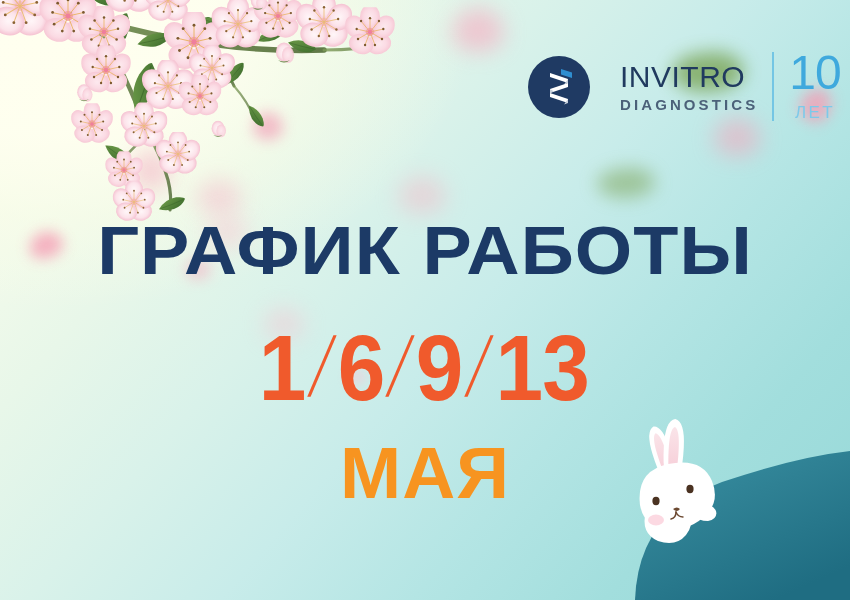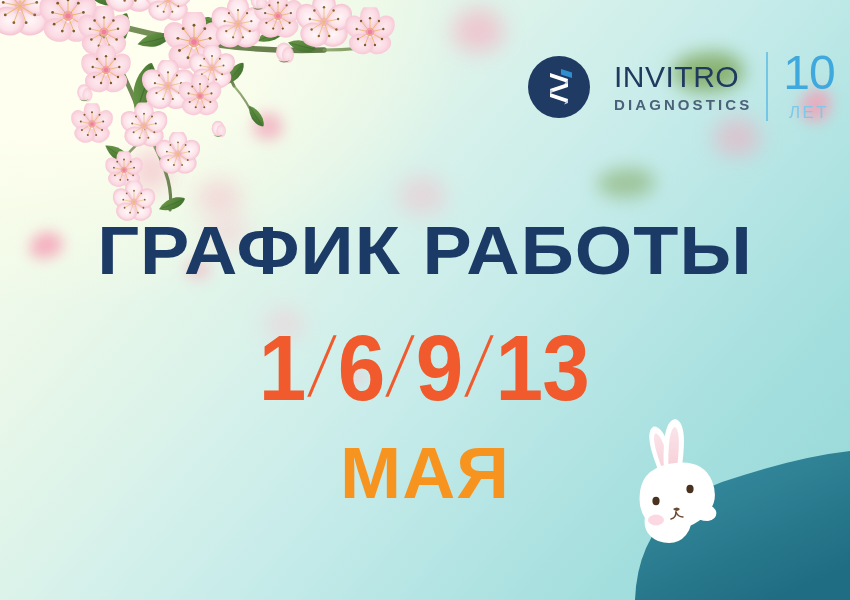--- a/index.html
+++ b/index.html
@@ -34,21 +34,21 @@
 
   
   #sakura{position:absolute;left:-28px;top:-42px;width:470px;height:270px;}
 
   
   #logo{
     position:absolute;left:528px;top:52px;
     display:flex;align-items:center;
   }
   #logo-mark{width:62px;height:62px;flex:0 0 auto;}
-  #logo-words{margin-left:24px;display:flex;flex-direction:column;justify-content:center;}
+  #logo-words{margin-left:30px;display:flex;flex-direction:column;justify-content:center;}
   #brand-name{
     font-size:30px;font-weight:400;letter-spacing:0.5px;
     color:#203a5f;line-height:1;
     font-family:"Liberation Sans", sans-serif;
   }
   #brand-sub{
     font-size:15px;font-weight:700;letter-spacing:3.1px;
     color:#4b6179;line-height:1;margin-top:5px;
   }
   #anniv{

